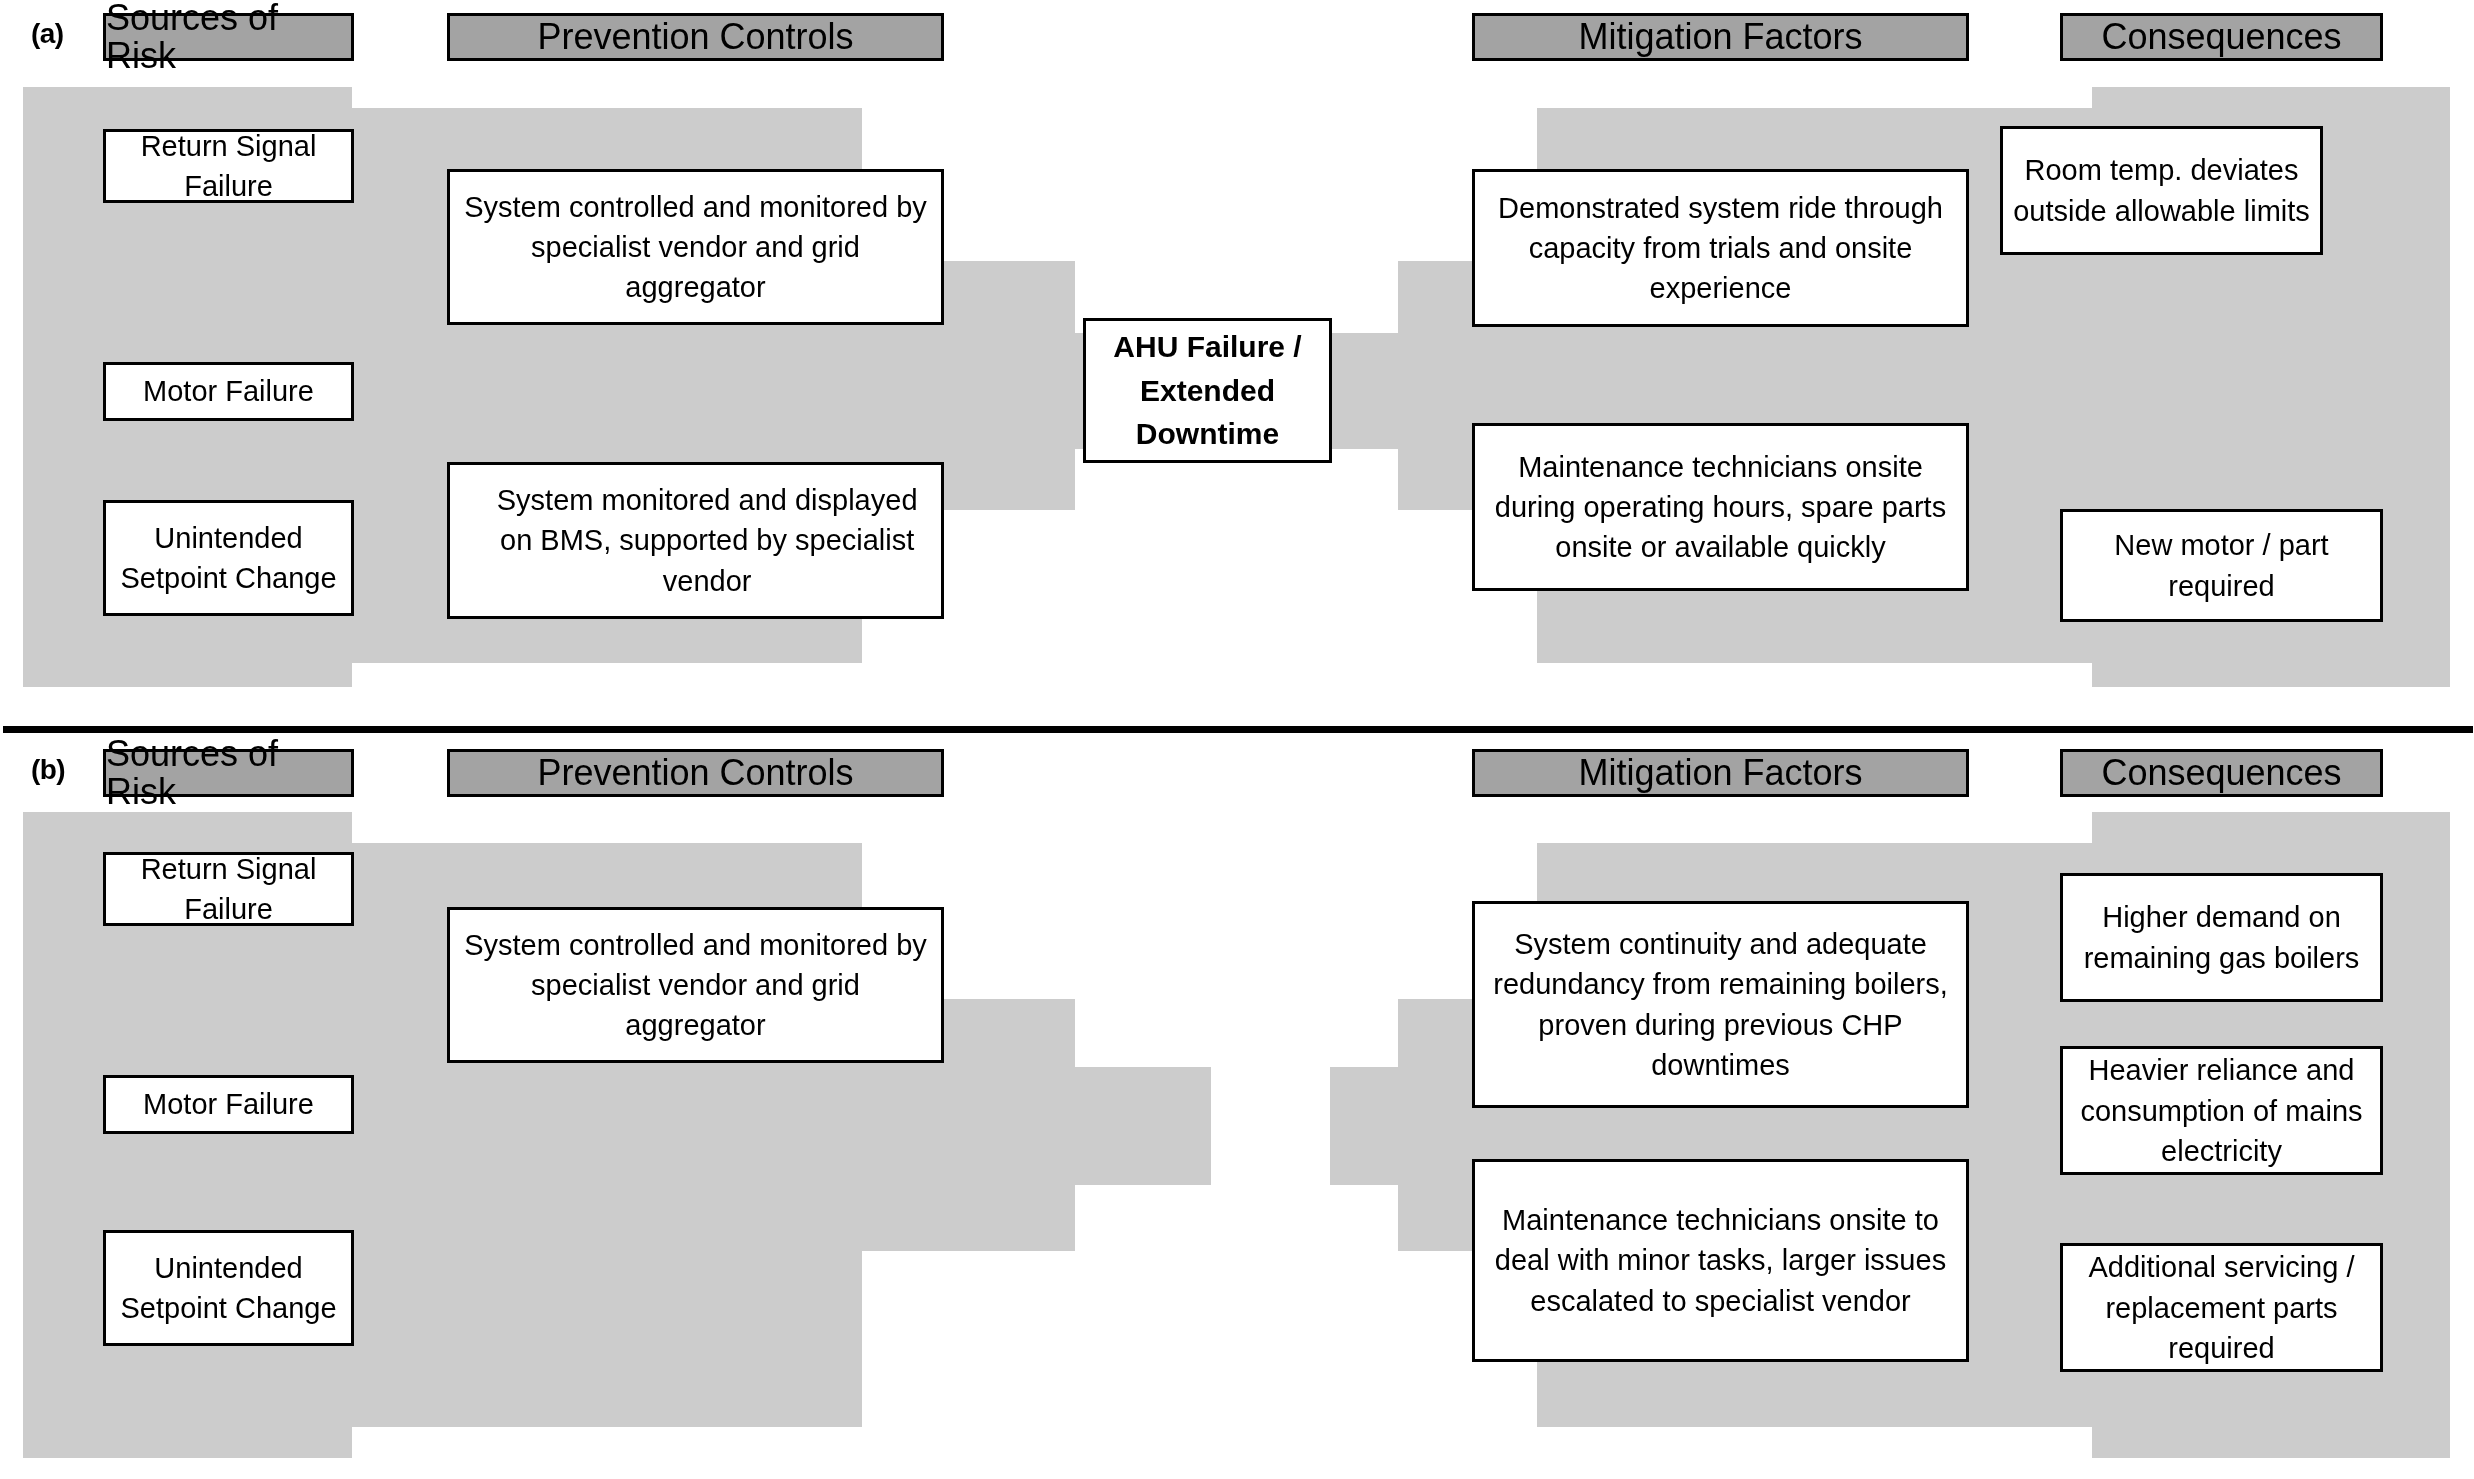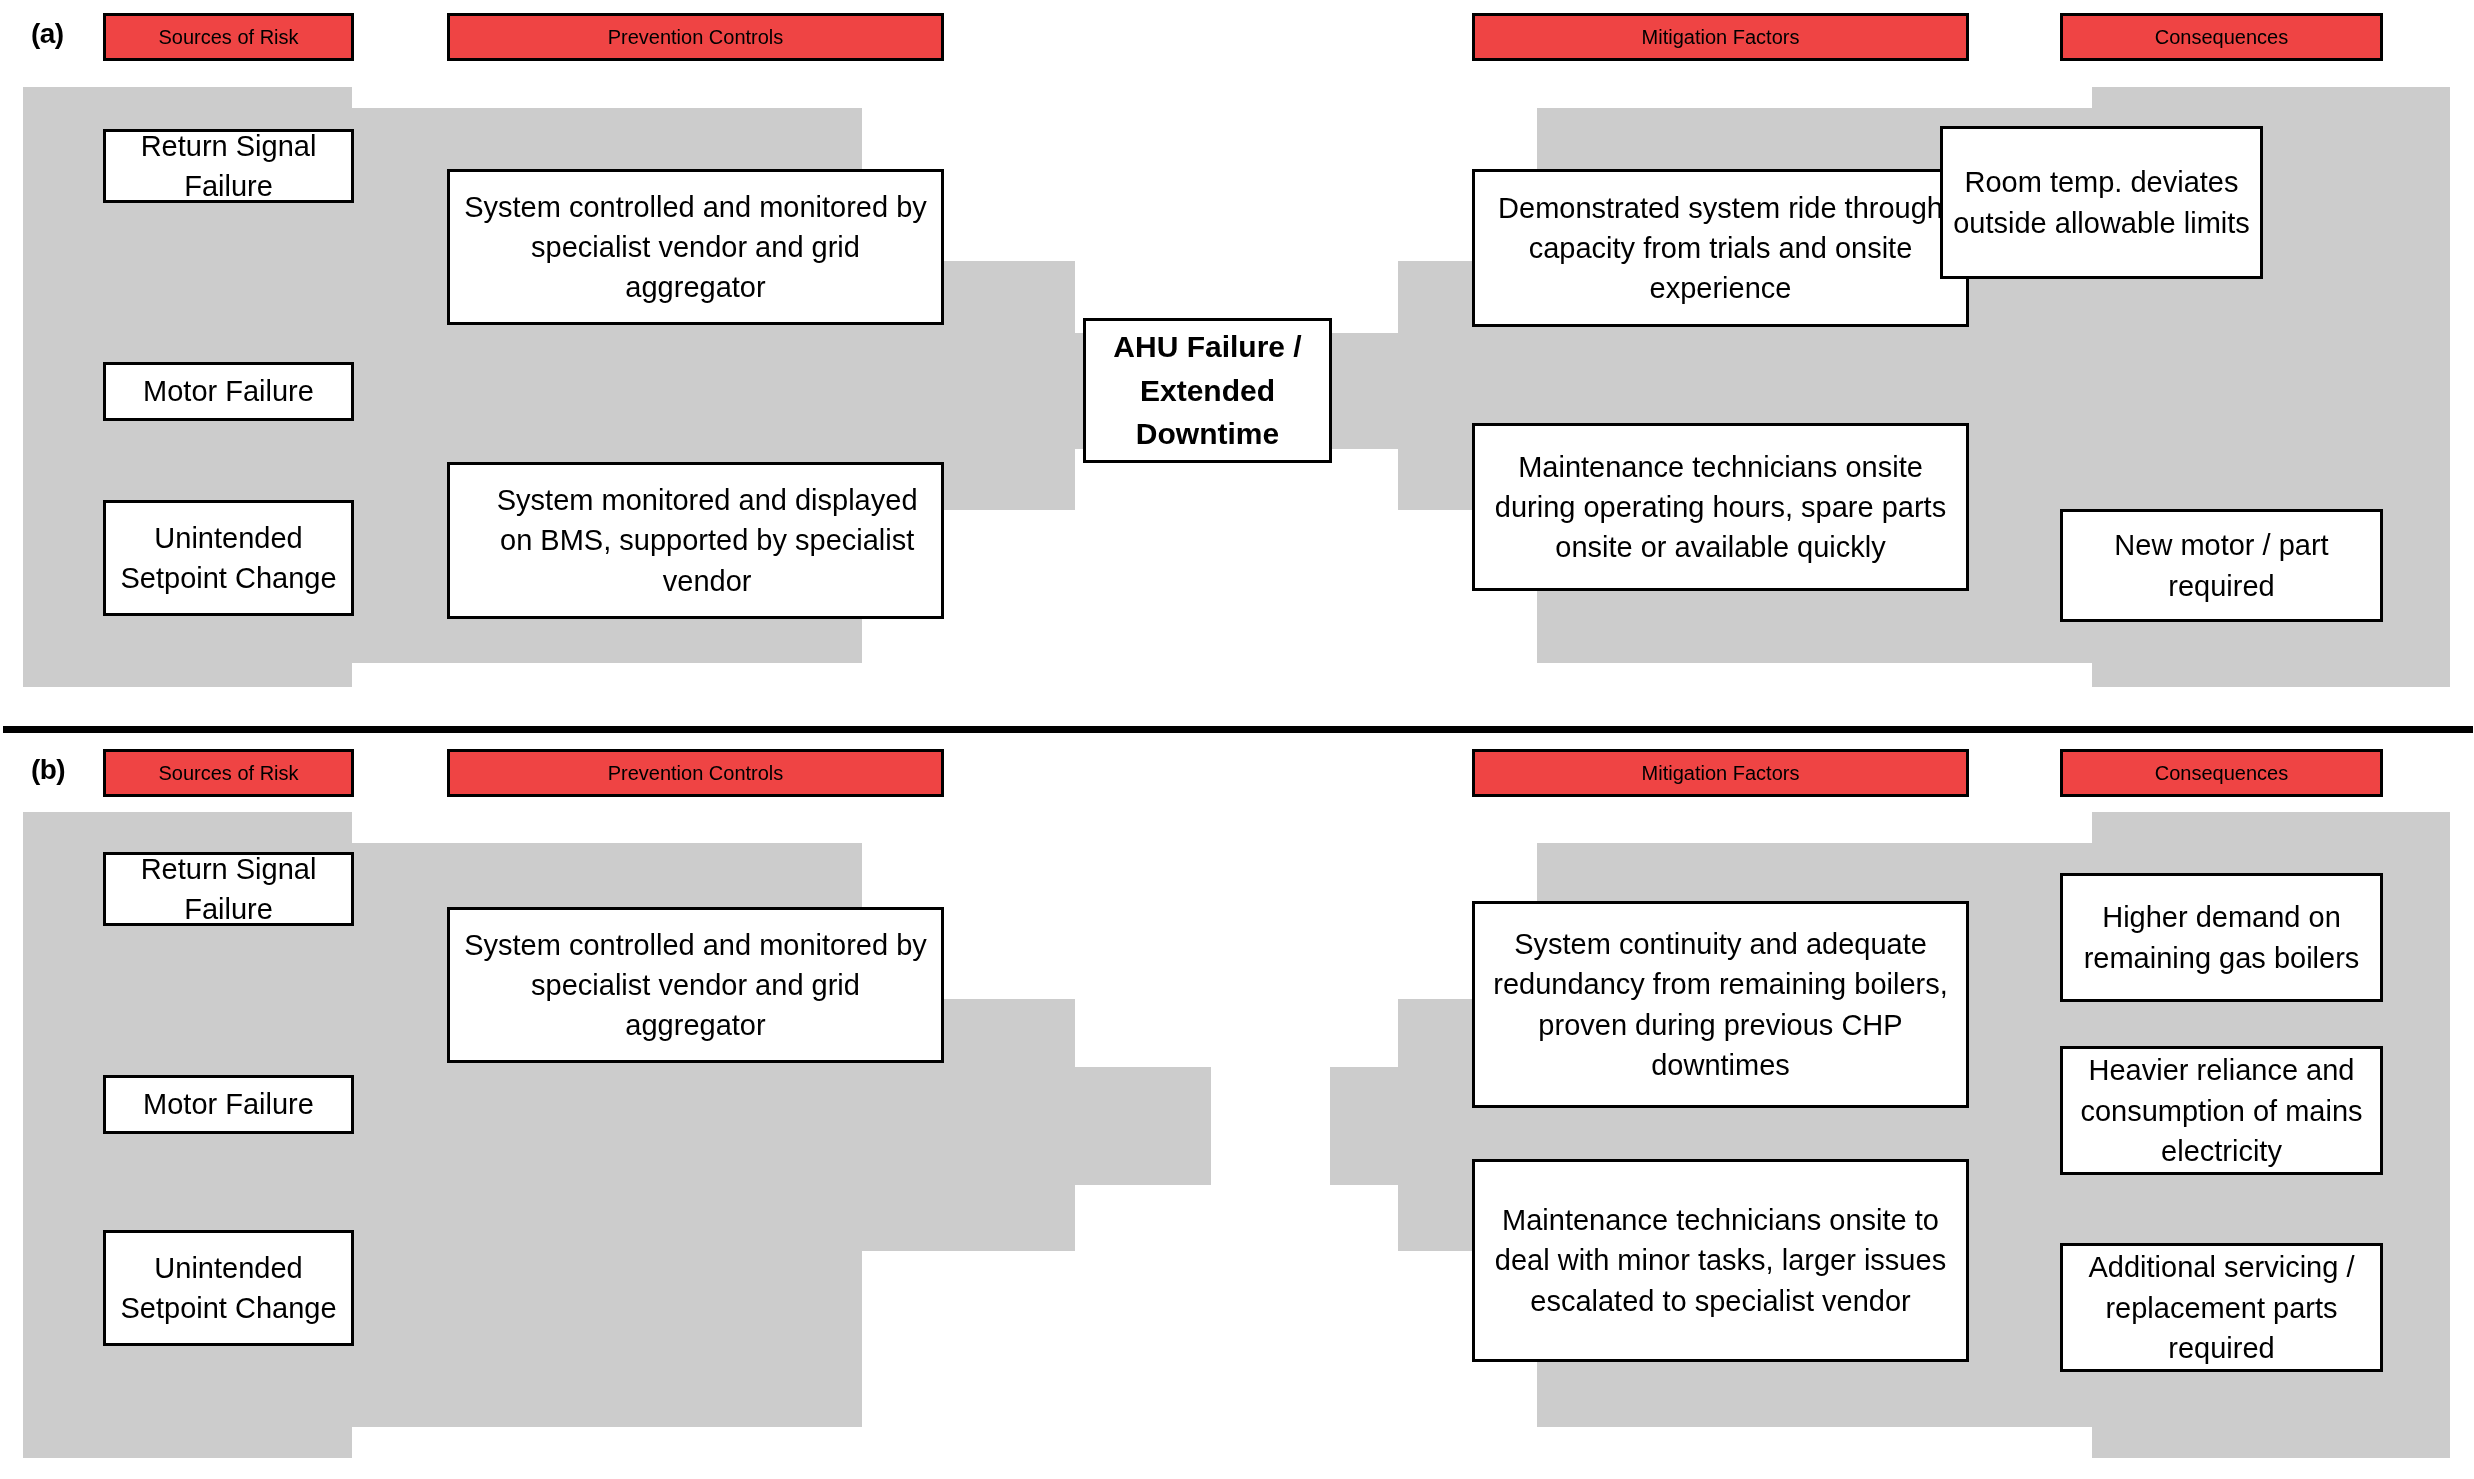--- a/index.html
+++ b/index.html
@@ -10,23 +10,23 @@
   .panel{position:absolute;left:0;width:2475px;}
   #panel-a{top:0;height:726px;}
   #panel-b{top:736px;height:743px;}
 
   .panel-label{position:absolute;font-size:28px;font-weight:bold;letter-spacing:-0.6px;}
 
   
   .band{position:absolute;background:#cccccc;z-index:1;}
 
   
-  .hdr{position:absolute;box-sizing:border-box;background:#ef4444;
+  .hdr{position:absolute;box-sizing:border-box;background:#a3a3a3;
        border:3.9px solid #000;display:flex;align-items:center;justify-content:center;
-       z-index:4;font-size:20px;line-height:1.05;}
+       z-index:4;font-size:36px;line-height:1.05;}
 
   
   .box{position:absolute;box-sizing:border-box;background:#fff;
        border:3.9px solid #000;display:flex;align-items:center;justify-content:center;
        text-align:center;z-index:3;padding:3.9px 7.7px;
        font-size:29px;line-height:1.38;}
   .box.center{font-weight:bold;font-size:30px;line-height:1.45;}
 
   .divider{position:absolute;left:2.6px;width:2470px;height:6.5px;background:#000;z-index:6;}
 </style>
@@ -57,21 +57,21 @@
   <div class="box" style="left:103px;top:500px;width:251px;height:116px;">Unintended Setpoint Change</div>
 
   <div class="box" style="left:447px;top:169px;width:497px;height:156px;">System controlled and monitored by specialist vendor and grid aggregator</div>
   <div class="box" style="left:447px;top:462px;width:497px;height:157px;padding-left:31px;">System monitored and displayed on BMS, supported by specialist vendor</div>
 
   <div class="box center" style="left:1083px;top:318px;width:249px;height:145px;">AHU Failure / Extended Downtime</div>
 
   <div class="box" style="left:1472px;top:169px;width:497px;height:158px;">Demonstrated system ride through capacity from trials and onsite experience</div>
   <div class="box" style="left:1472px;top:423px;width:497px;height:168px;">Maintenance technicians onsite during operating hours, spare parts onsite or available quickly</div>
 
-  <div class="box" style="left:1940px;top:126px;width:323px;height:153px;">Room temp. deviates outside allowable limits</div>
+  <div class="box" style="left:2000px;top:126px;width:323px;height:129px;">Room temp. deviates outside allowable limits</div>
   <div class="box" style="left:2060px;top:509px;width:323px;height:113px;">New motor / part required</div>
 </div>
 
 <div class="divider" style="top:726px;"></div>
 
 <div class="panel" id="panel-b">
 
   <div class="band" style="left:22.6px;top:76px;width:329px;height:646px;"></div>
   <div class="band" style="left:352px;top:107px;width:510px;height:584px;"></div>
   <div class="band" style="left:862px;top:263px;width:213px;height:252px;"></div>

